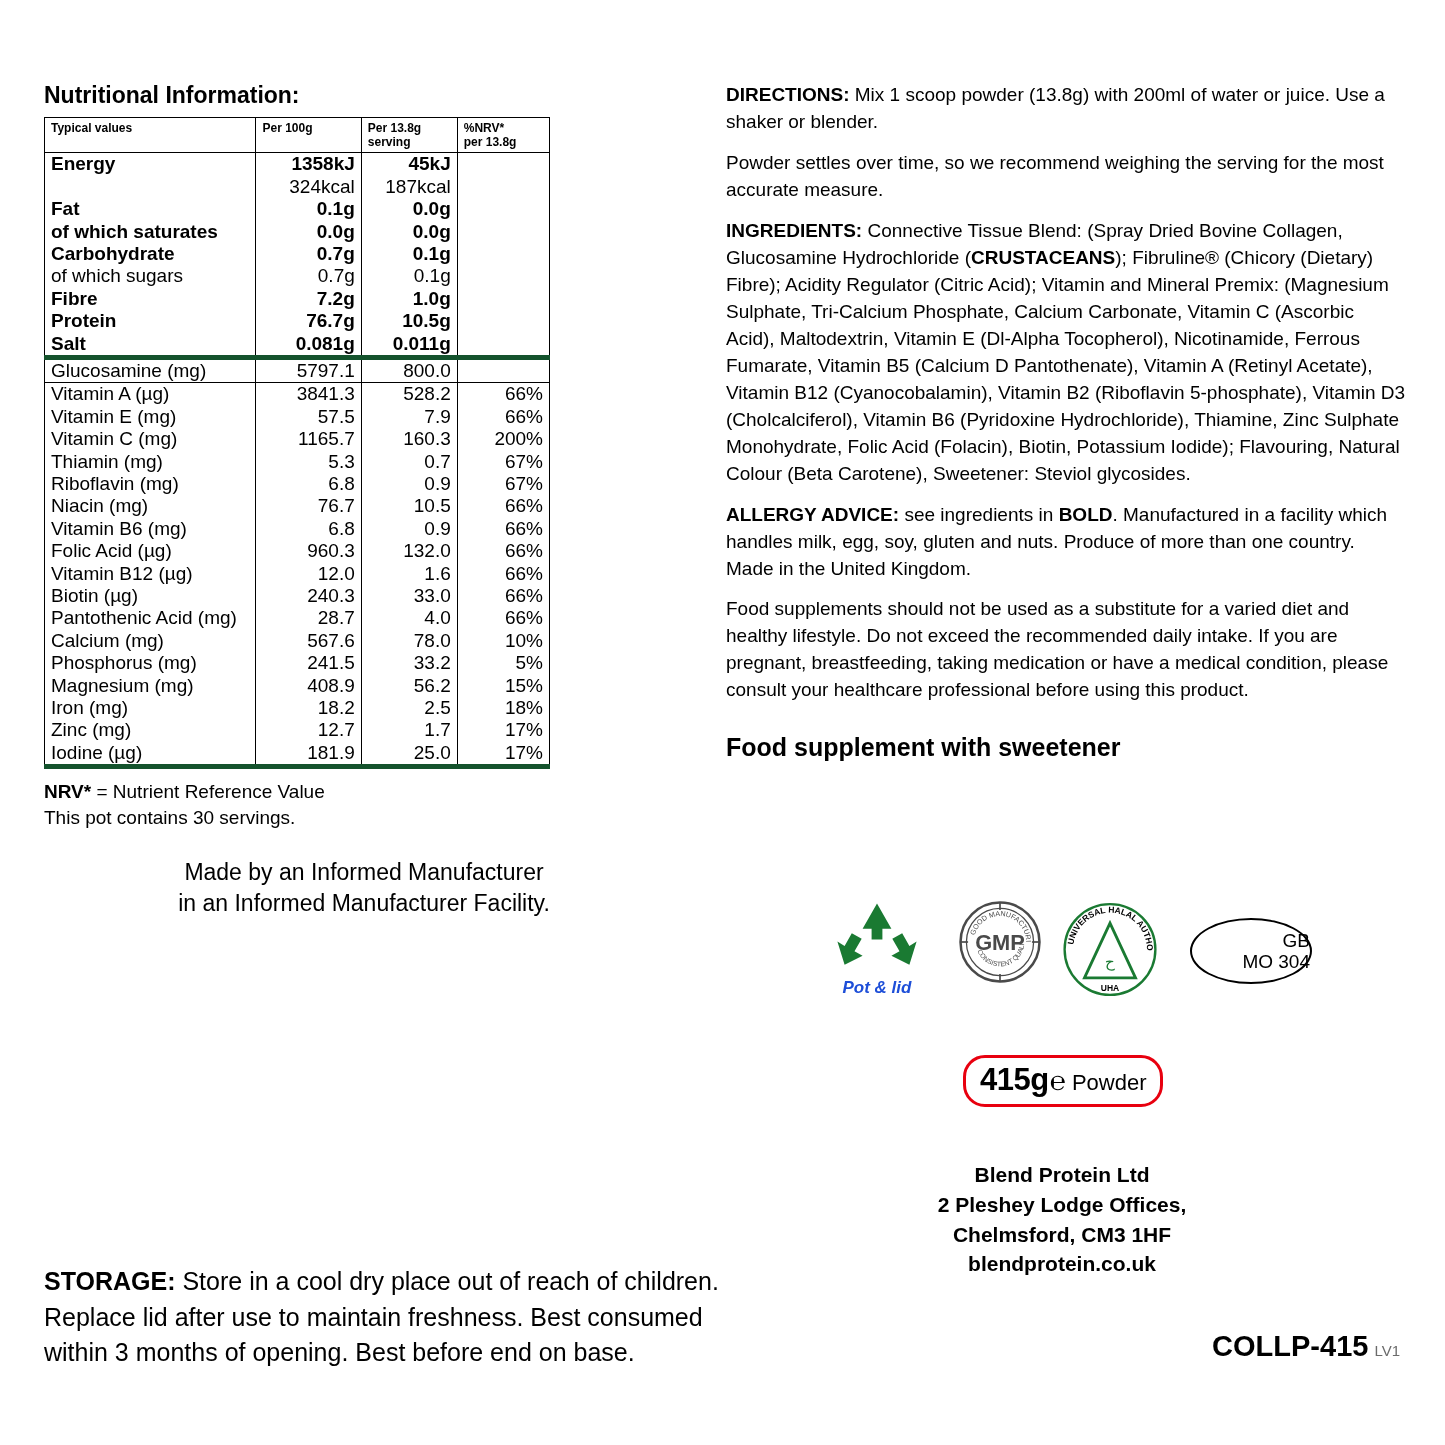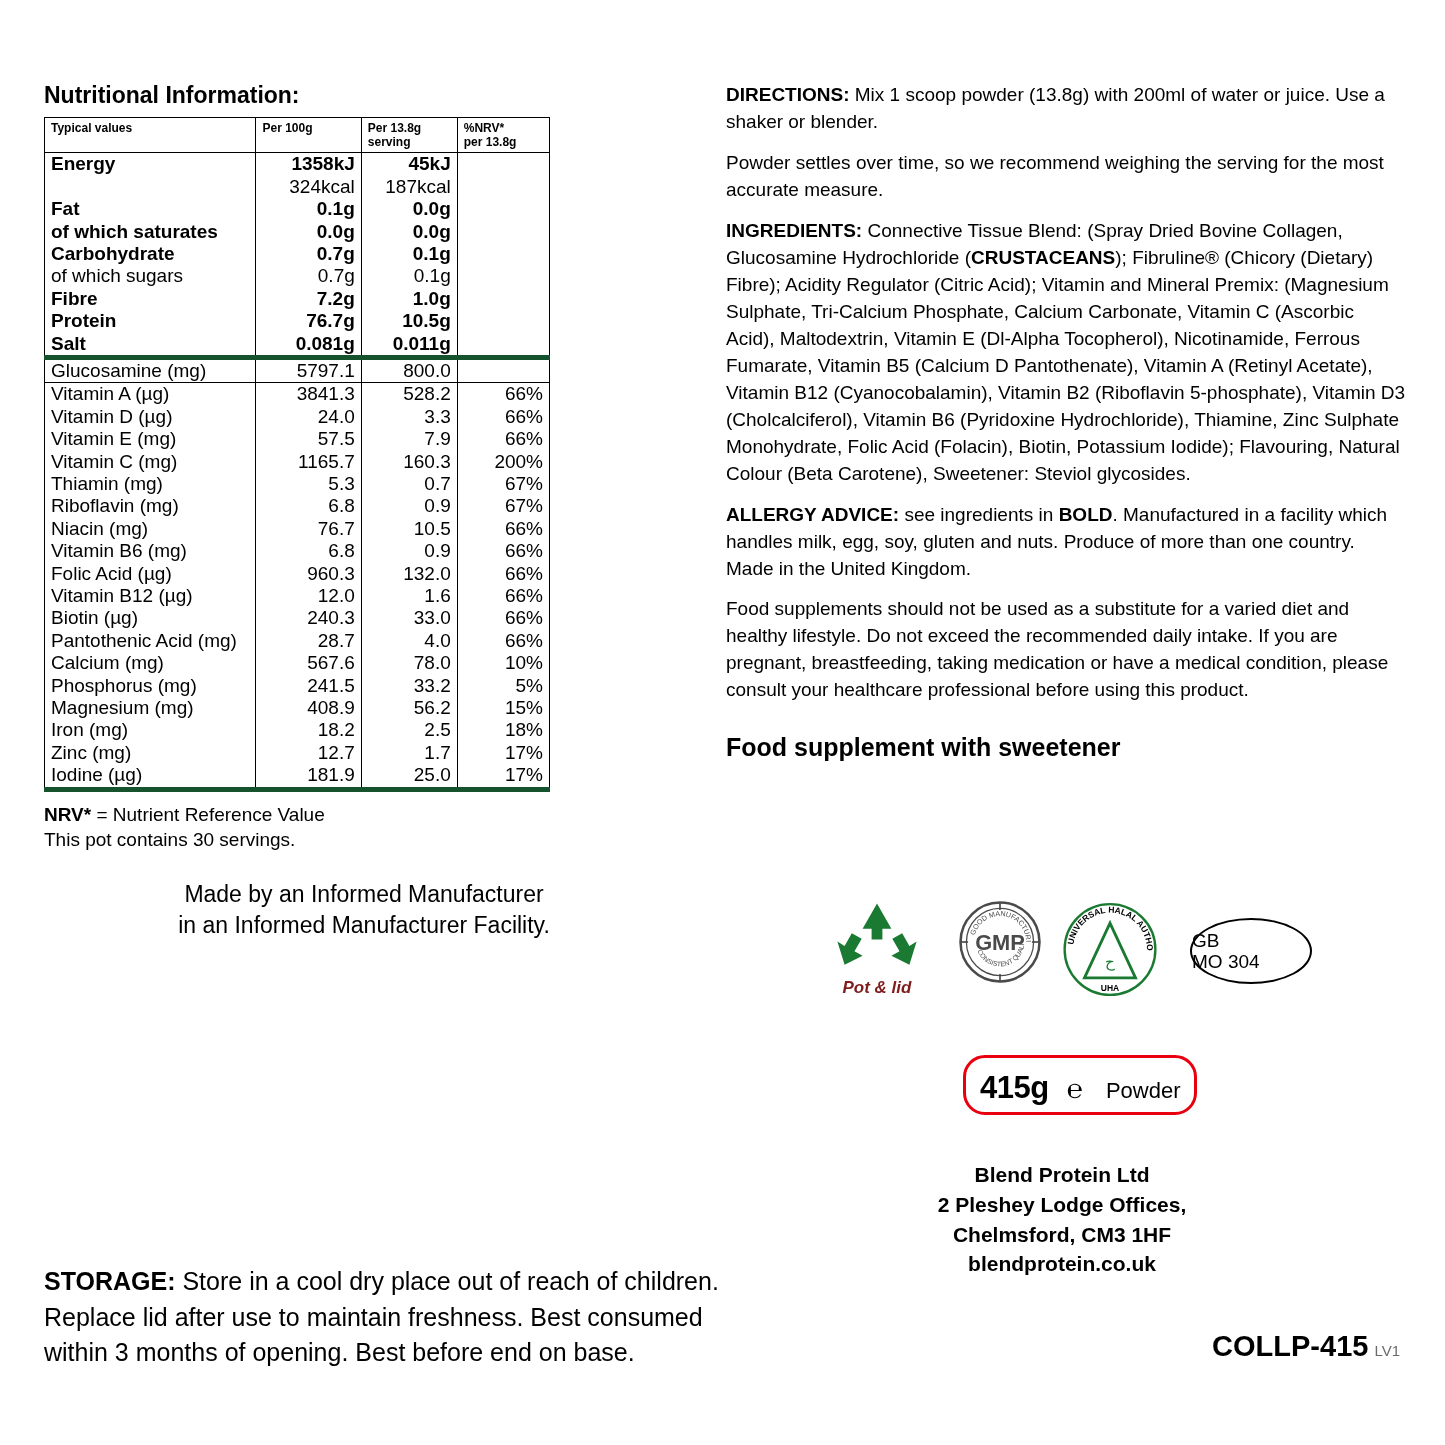--- a/index.html
+++ b/index.html
@@ -121,54 +121,53 @@
     top: 900px;
     width: 560px;
     height: 110px;
   }
   .logo {
     position: absolute;
     top: 0;
   }
   .recycle { left: 12px; width: 110px; text-align: center; }
   .recycle .cap {
-    color: #7f1d1d;
+    color: #1d4ed8;
     font-size: 17px;
     font-style: italic;
     font-weight: bold;
     margin-top: 2px;
   }
   .gmp { left: 148px; }
   .halal { left: 248px; }
   .gbmo { left: 380px; top: 18px; }
 
   .gb-oval {
     width: 118px;
     height: 62px;
     border: 2px solid #000;
     border-radius: 50%;
     display: flex;
     flex-direction: column;
-    align-items: flex-start;
+    align-items: flex-end;
     justify-content: center;
     font-size: 19px;
     line-height: 1.12;
   }
 
   
   .weight-badge {
     position: absolute;
     left: 963px;
     top: 1055px;
     border: 3px solid #e8000f;
     border-radius: 22px;
-    padding: 12px 14px 6px 14px;
+    padding: 4px 14px 6px 14px;
     display: flex;
     align-items: baseline;
-    gap: 17px;
   }
   .weight-badge .w {
     font-size: 31px;
     font-weight: bold;
     letter-spacing: -0.5px;
   }
   .weight-badge .e {
     font-size: 27px;
     margin-left: 1px;
     margin-right: 6px;
@@ -289,26 +288,20 @@
             <td class="c-100">5797.1</td>
             <td class="c-serv">800.0</td>
             <td class="c-nrv"></td>
           </tr>
         </tbody>
       <tbody id="micro-body">
           <tr class="plain sep-top">
             <td class="c-name">Vitamin A (µg)</td>
             <td class="c-100">3841.3</td>
             <td class="c-serv">528.2</td>
-            <td class="c-nrv">66%</td>
-          </tr>
-          <tr class="plain">
-            <td class="c-name">Vitamin D (µg)</td>
-            <td class="c-100">24.0</td>
-            <td class="c-serv">3.3</td>
             <td class="c-nrv">66%</td>
           </tr>
           <tr class="plain">
             <td class="c-name">Vitamin E (mg)</td>
             <td class="c-100">57.5</td>
             <td class="c-serv">7.9</td>
             <td class="c-nrv">66%</td>
           </tr>
           <tr class="plain">
             <td class="c-name">Vitamin C (mg)</td>

